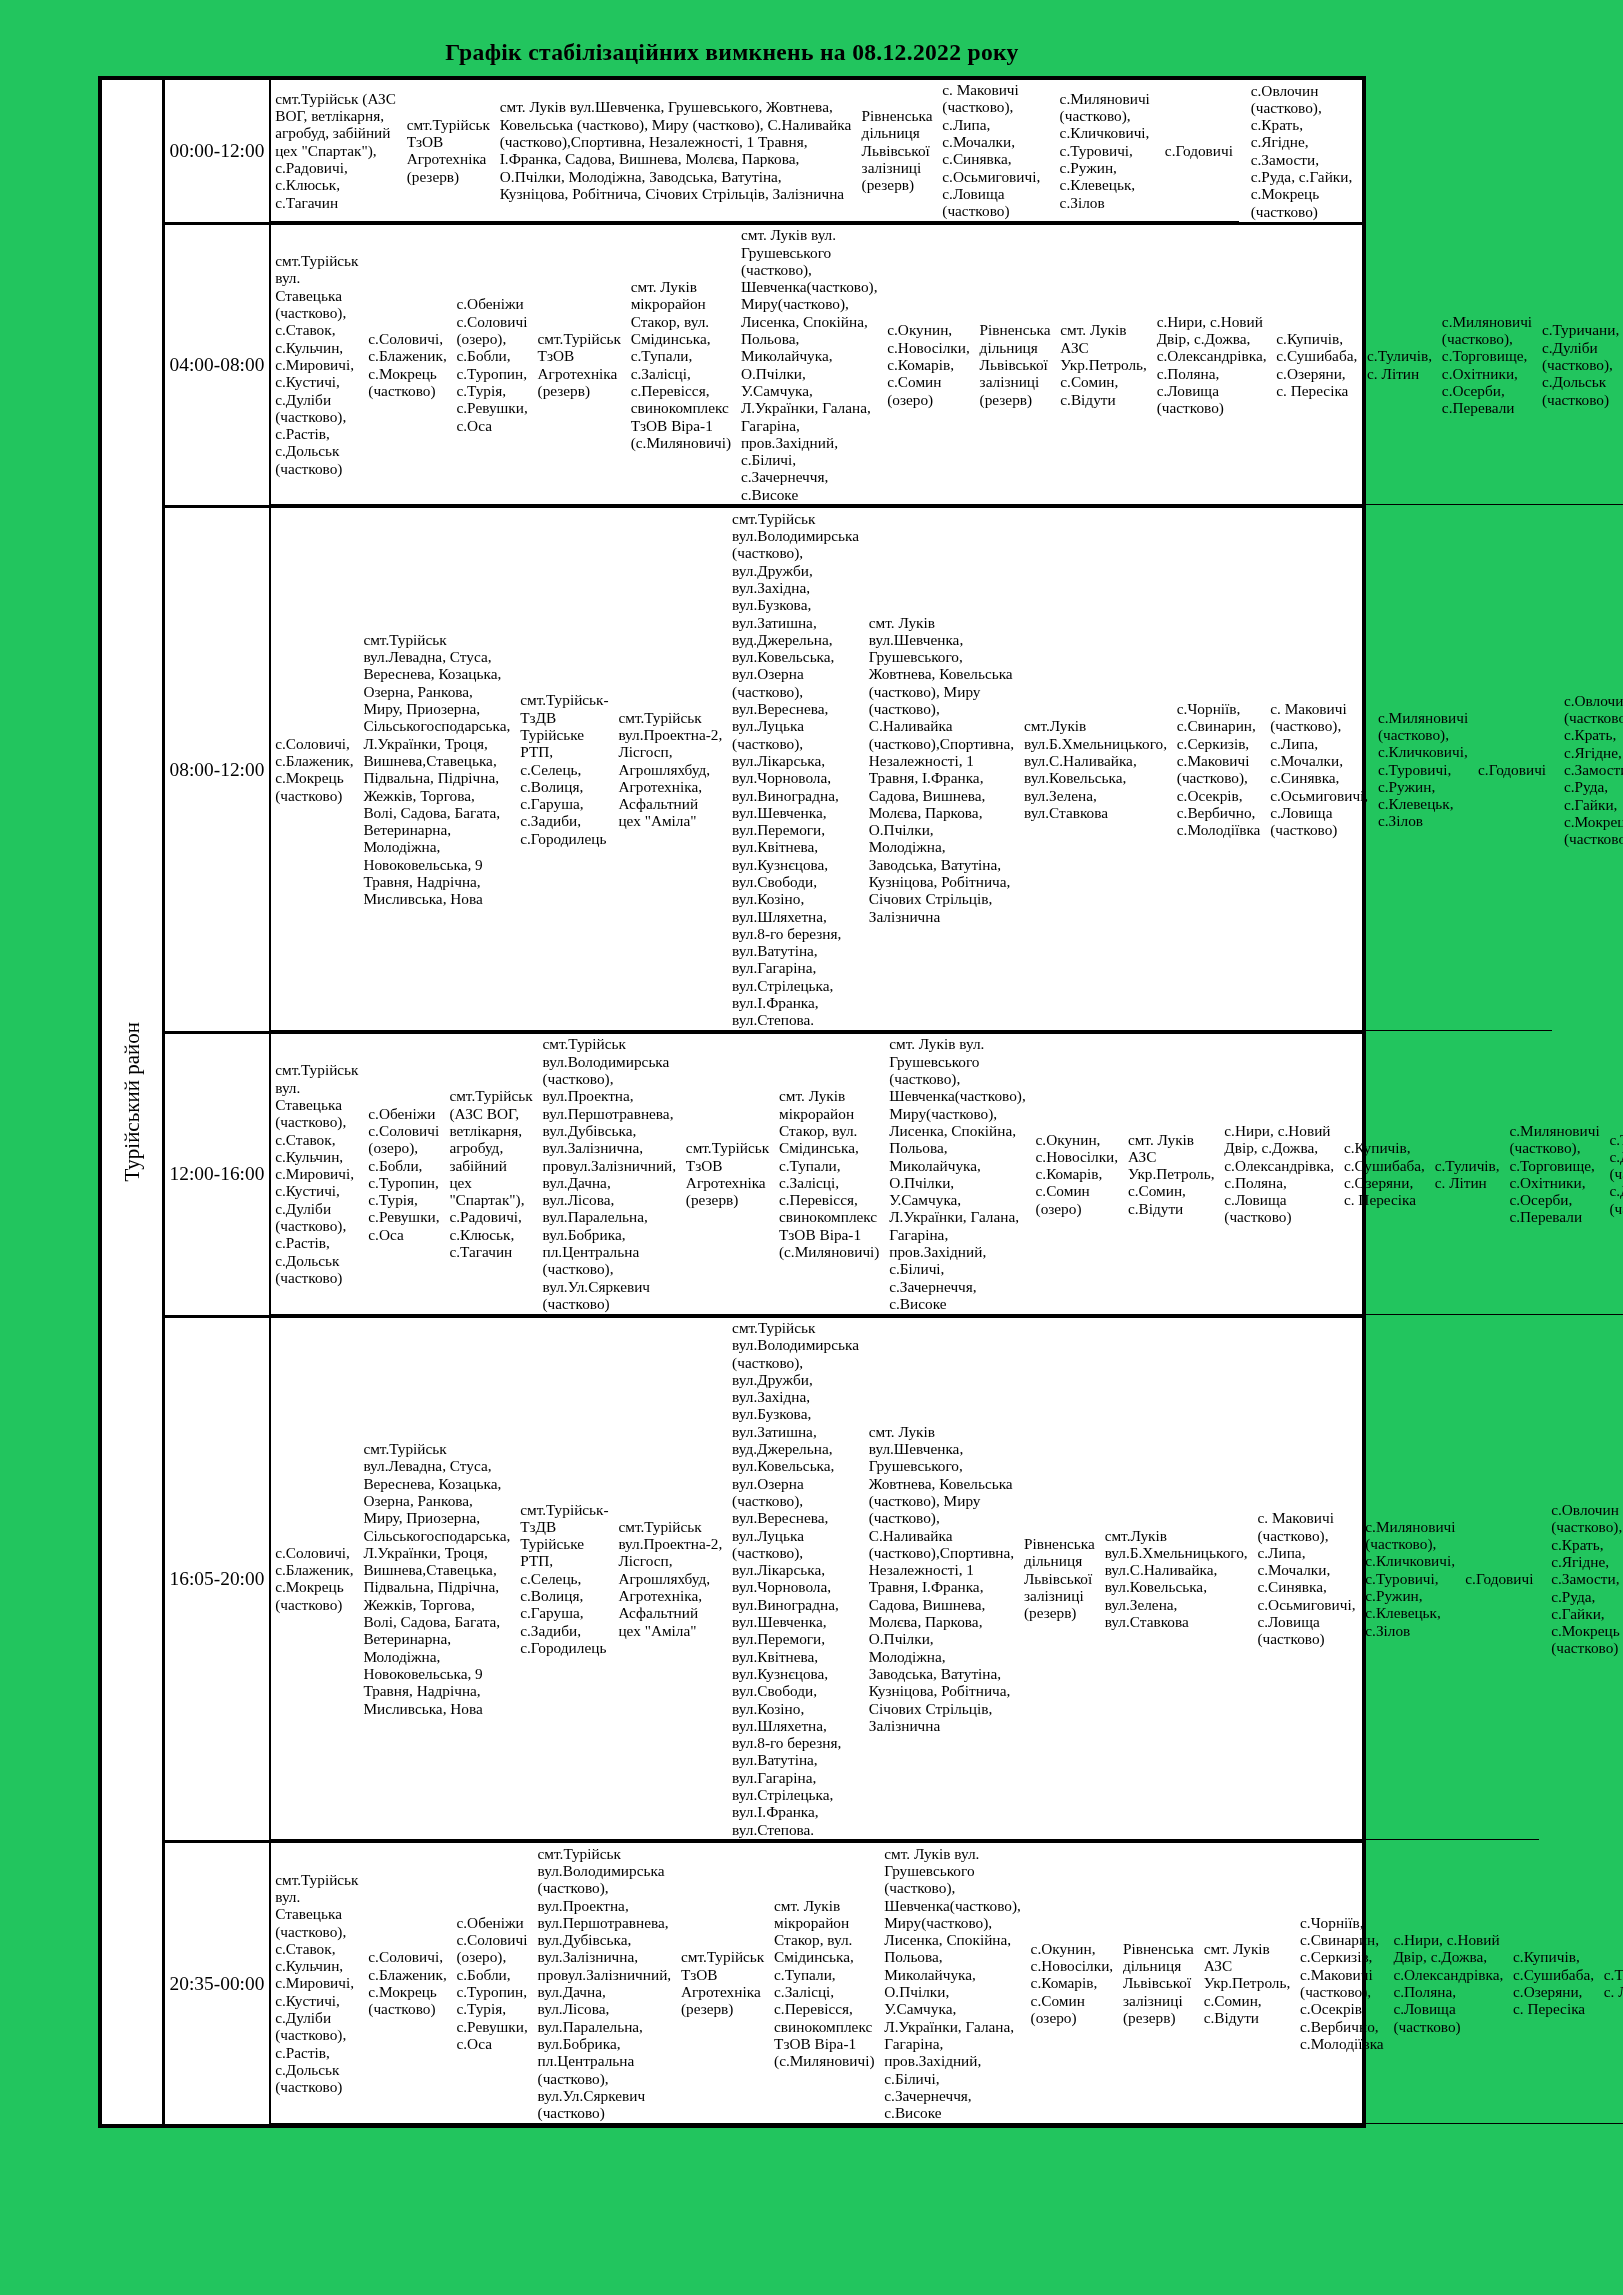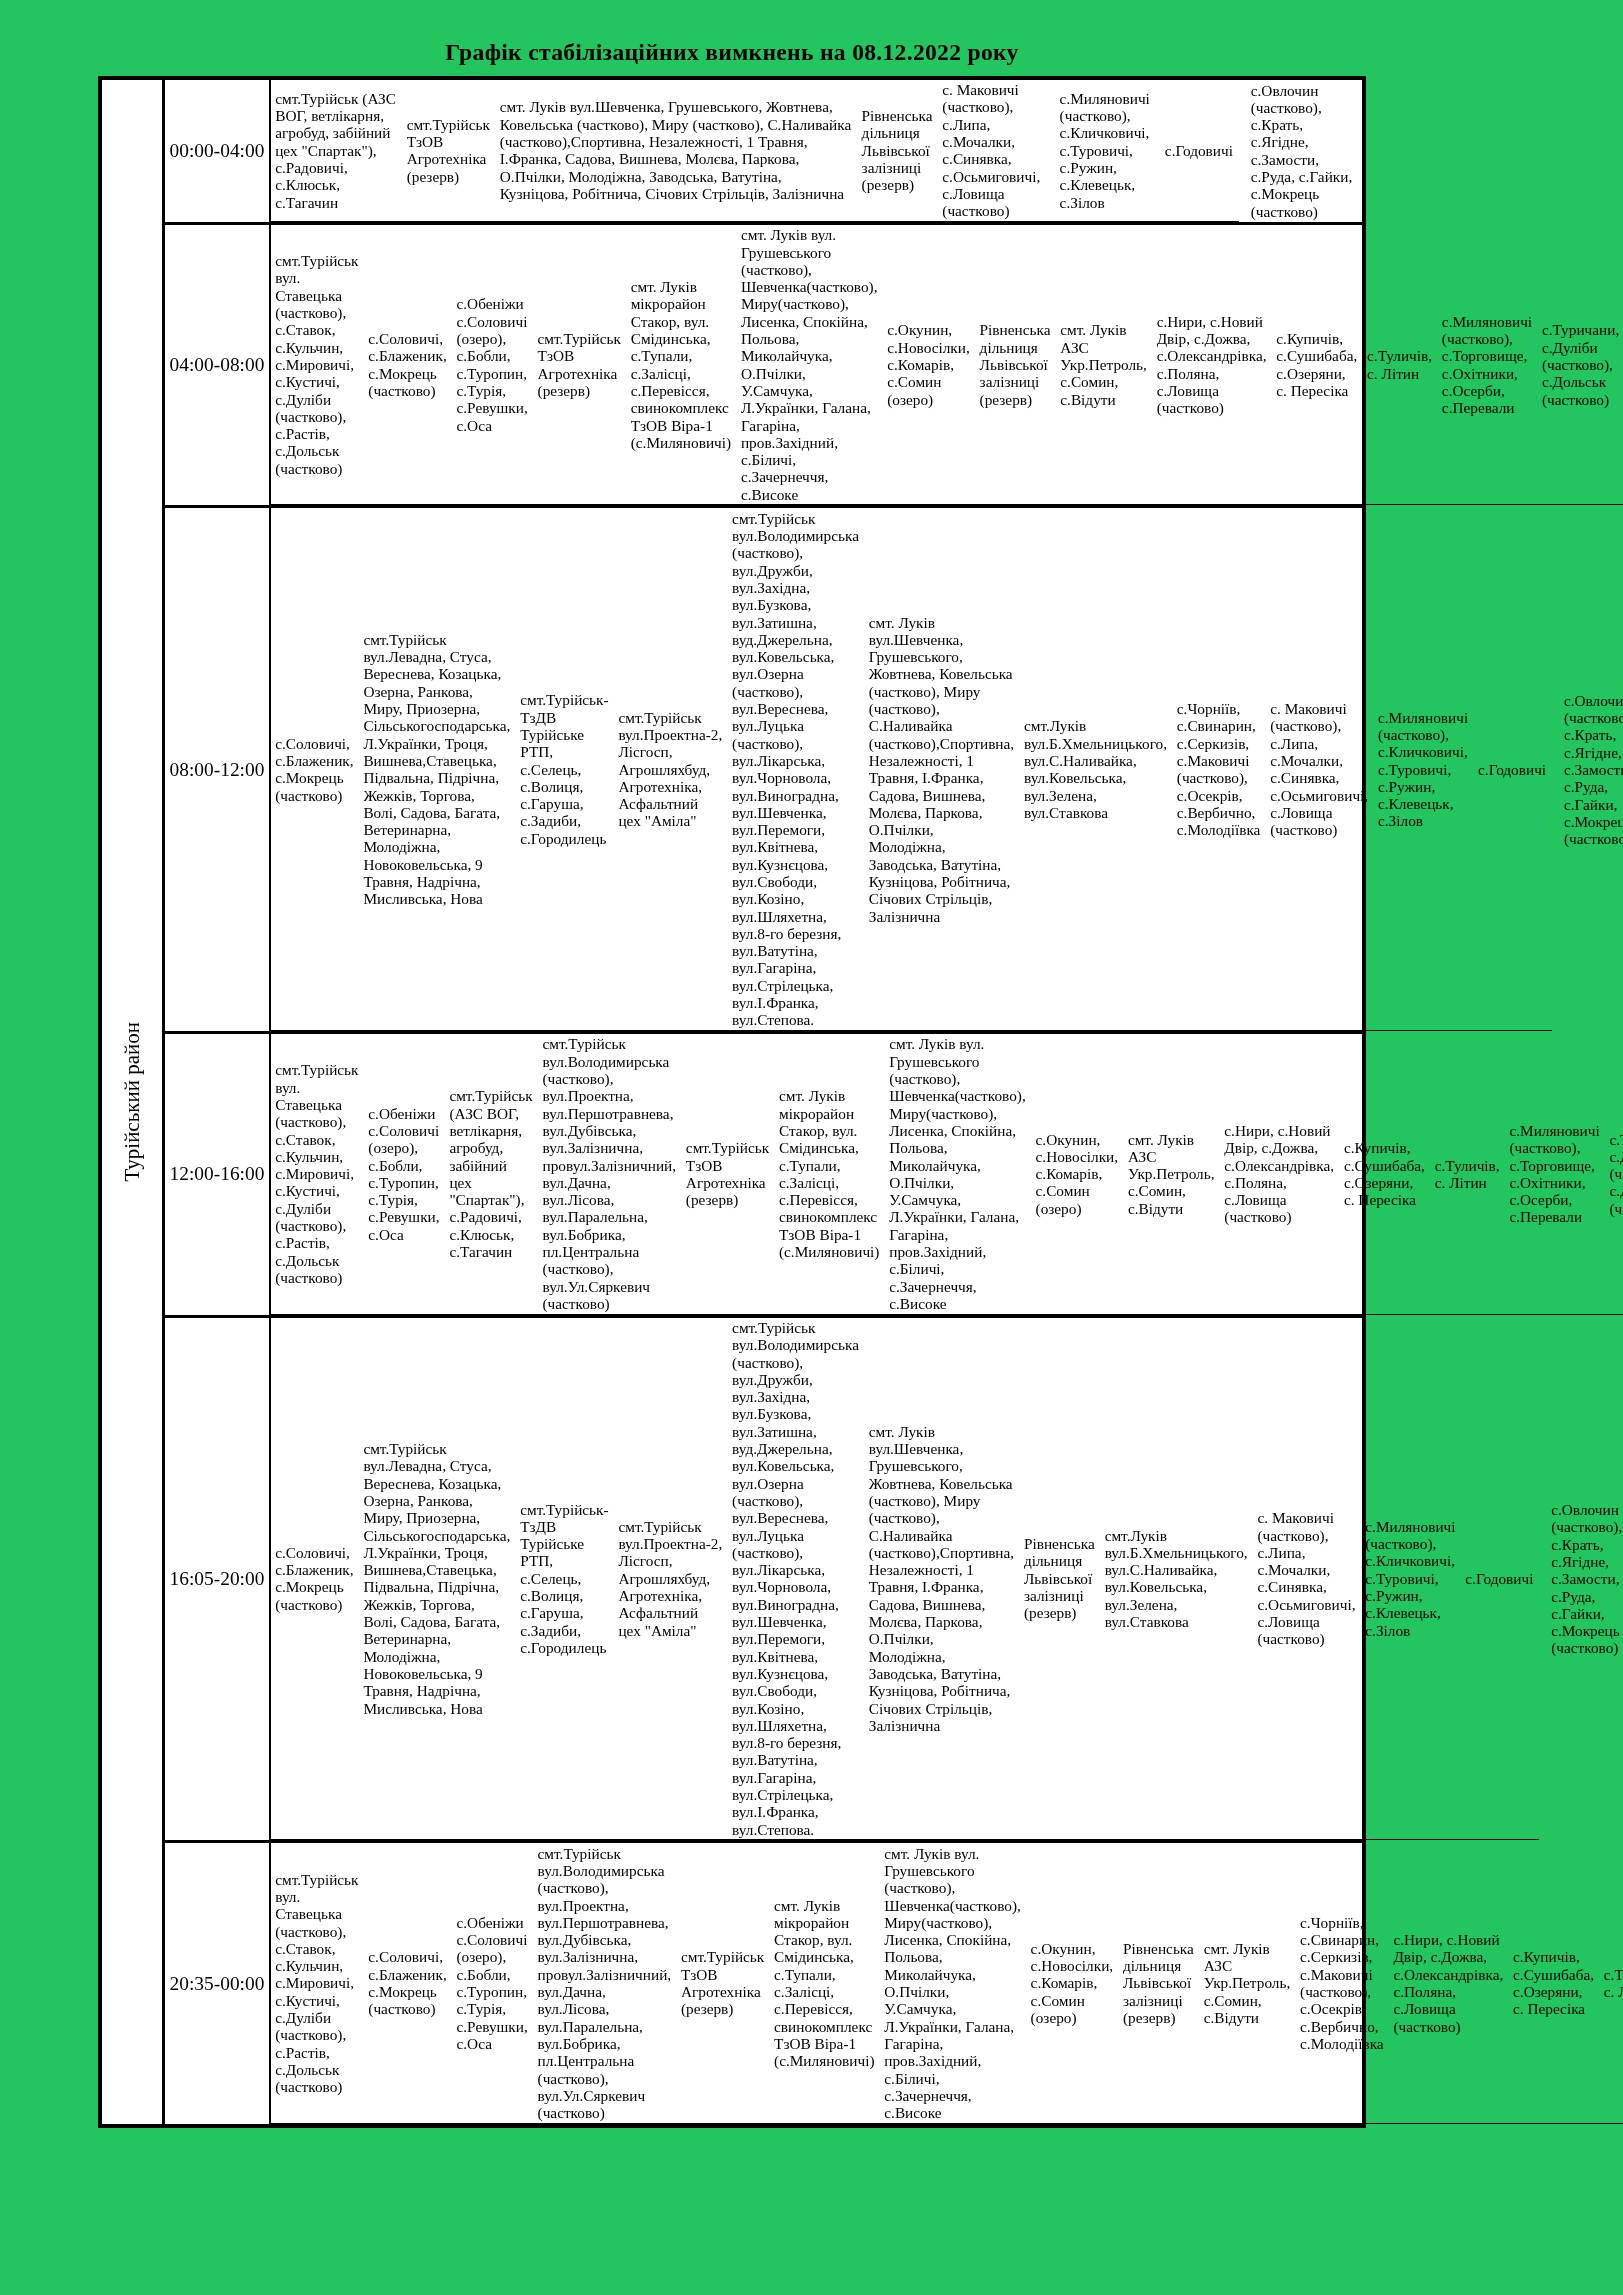--- a/index.html
+++ b/index.html
@@ -45,21 +45,21 @@
 
 <div class="sheet">
   <div class="doc">
     <div class="title">Графік стабілізаційних вимкнень на 08.12.2022 року</div>
     <div class="grid">
       <div class="region-col">
         <span class="region-label">Турійський район</span>
       </div>
       <div class="blocks">
           <div class="block">
-            <div class="time-col">00:00-04:00</div>
+            <div class="time-col">00:00-12:00</div>
             <div class="rows">
               <div class="row">смт.Турійськ (АЗС ВОГ, ветлікарня, агробуд, забійний цех "Спартак"), с.Радовичі, с.Клюськ, с.Тагачин</div>
               <div class="row">смт.Турійськ ТзОВ Агротехніка (резерв)</div>
               <div class="row">смт. Луків вул.Шевченка, Грушевського, Жовтнева, Ковельська (частково), Миру (частково), С.Наливайка (частково),Спортивна, Незалежності, 1 Травня, І.Франка, Садова, Вишнева, Молєва, Паркова, О.Пчілки, Молодіжна, Заводська, Ватутіна, Кузніцова, Робітнича, Січових Стрільців, Залізнична</div>
               <div class="row">Рівненська дільниця Львівської залізниці (резерв)</div>
               <div class="row">с. Маковичі (частково), с.Липа, с.Мочалки, с.Синявка, с.Осьмиговичі, с.Ловища (частково)</div>
               <div class="row">с.Миляновичі (частково), с.Кличковичі, с.Туровичі, с.Ружин, с.Клевецьк, с.Зілов</div>
               <div class="row">с.Годовичі</div>
               <div class="row">с.Овлочин (частково), с.Крать, с.Ягідне, с.Замости, с.Руда, с.Гайки, с.Мокрець (частково)</div>
             </div>

